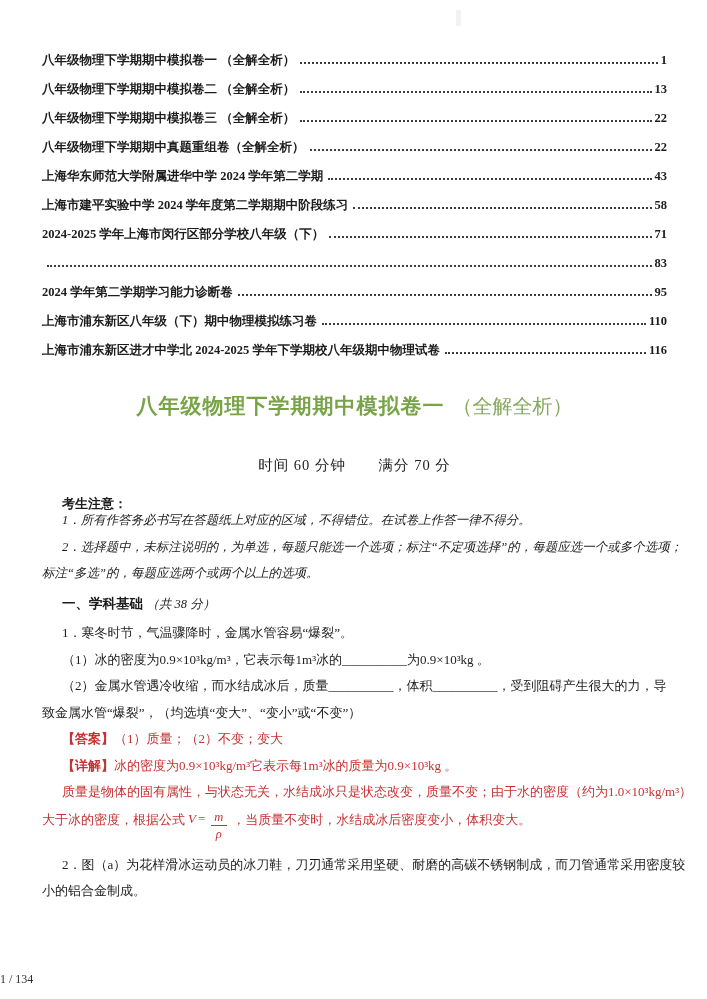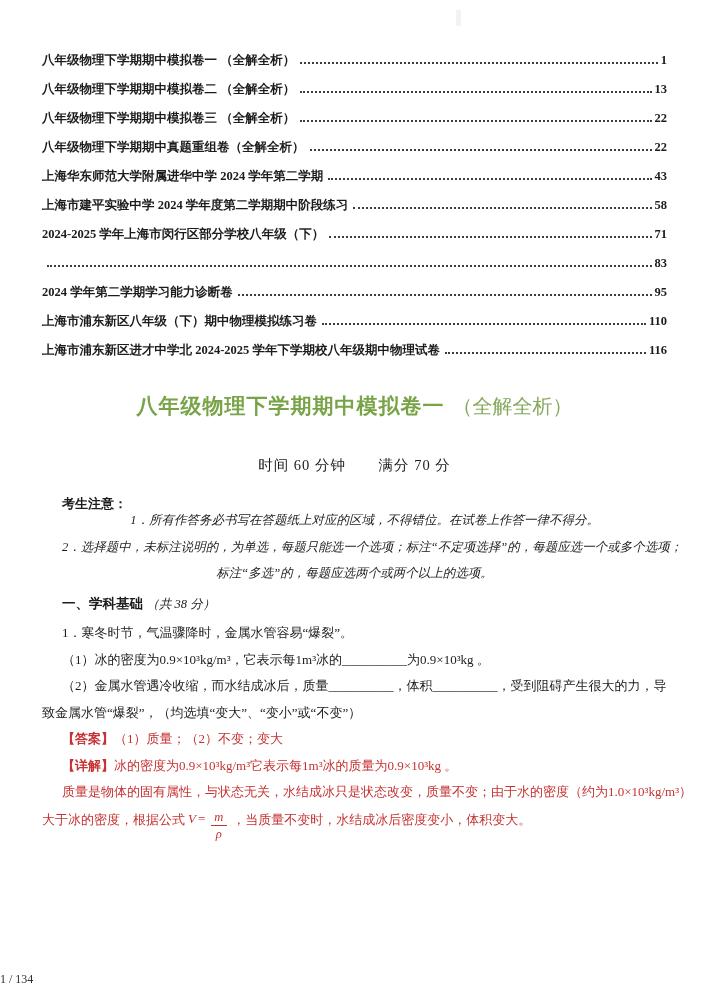--- a/index.html
+++ b/index.html
@@ -53,21 +53,21 @@
   }
   .meta-line span { margin: 0 14px; }
 
   
   .notice { margin-top: 20px; }
   .notice-heading {
     font-family: "Liberation Sans", "DejaVu Sans", sans-serif;
     font-weight: bold; font-size: 13px;
     padding-left: 20px; 
   }
-  .kai { font-style: italic; text-align: center; }
+  .kai { font-style: italic; }
   .line {
     font-size: 12.5px; line-height: 15px;
     margin-bottom: 11.5px;
     white-space: nowrap;
   }
   .indent { padding-left: 20px; }
 
   
   .section-heading {
     font-size: 13.5px; margin: 14px 0 12px 0; padding-left: 20px;
@@ -218,16 +218,20 @@
     <span>大于冰的密度，根据公式</span>
     <span class="math-var">V</span>
     <span>=</span>
     <span class="frac">
       <span class="num">m</span>
       <span class="den">ρ</span>
     </span>
     <span>，当质量不变时，水结成冰后密度变小，体积变大。</span>
   </div>
 
+  <div class="q2-block">
+    <div class="qline indent">2．图（a）为花样滑冰运动员的冰刀鞋，刀刃通常采用坚硬、耐磨的高碳不锈钢制成，而刀管通常采用密度较</div>
+    <div class="qline">小的铝合金制成。</div>
+  </div>
 
 </div>
 
 <div class="footer">1 / 134</div>
 
 </body></html>

